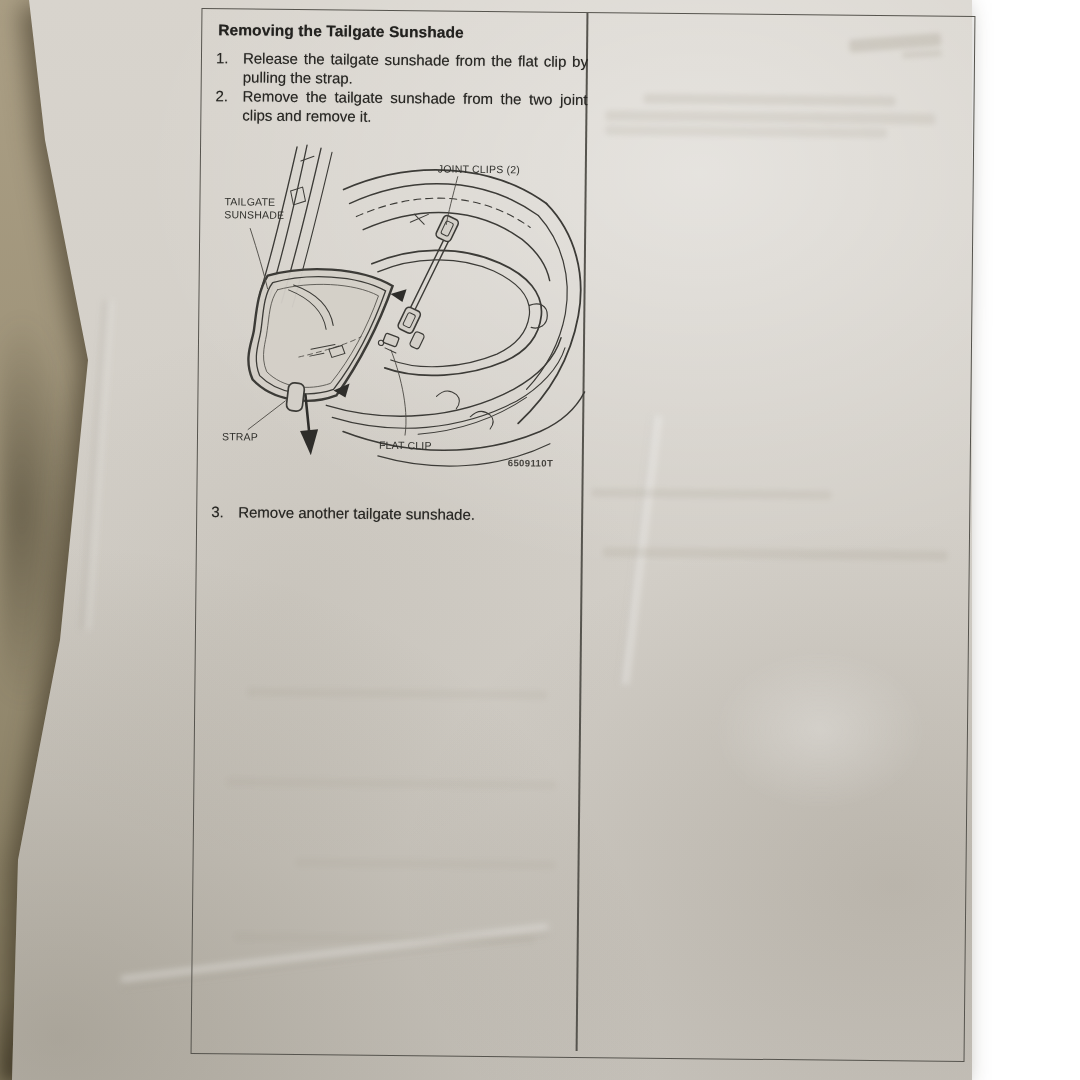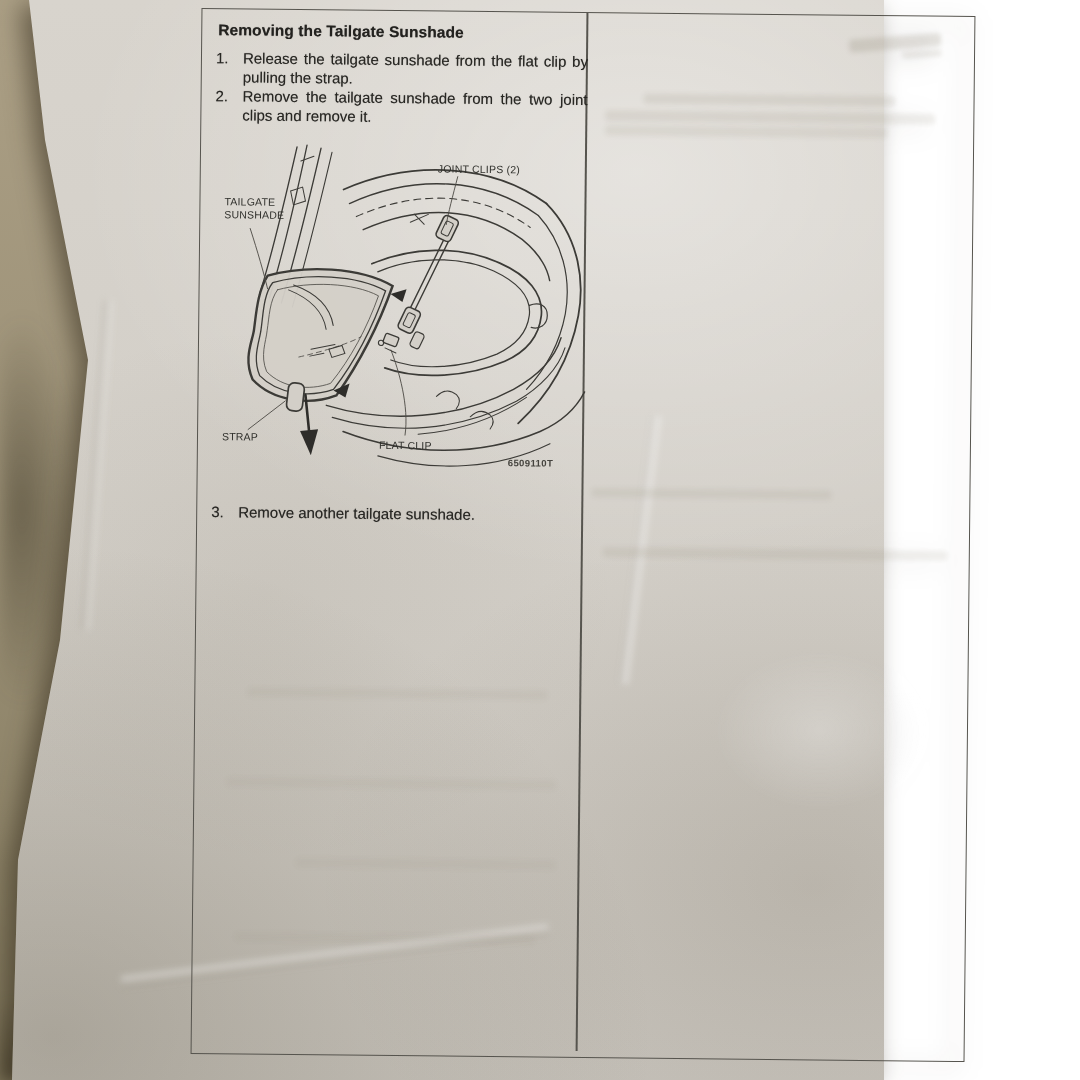--- a/index.html
+++ b/index.html
@@ -1,17 +1,17 @@
 <!DOCTYPE html>
 <html><head>
 <meta charset="utf-8">
 <style>
   html,body{margin:0;padding:0;width:1080px;height:1080px;overflow:hidden;
     font-family:"Liberation Sans",sans-serif;}
-  .photo{position:relative;width:884px;height:1080px;
+  .photo{position:relative;width:972px;height:1080px;
     background:linear-gradient(170deg,#ac a ,#9c9177);
     background:linear-gradient(175deg,#ab9f85 0%,#9c9177 42%,#8b8166 75%,#7c7359 100%);}
   .wall-shade{position:absolute;pointer-events:none;}
   .ws-left{left:0;top:230px;width:110px;height:560px;
     background:radial-gradient(70% 50% at 20% 50%,rgba(52,46,30,.45),rgba(52,46,30,0) 70%);
     filter:blur(8px);}
   .ws-right{right:0;top:0;width:46px;height:1080px;
     background:linear-gradient(90deg,rgba(60,52,36,0) 0%,rgba(60,52,36,.45) 55%,rgba(45,39,27,.55) 100%);}
   .ws-bl{left:0;top:960px;width:140px;height:120px;
     background:radial-gradient(80% 80% at 10% 90%,rgba(50,44,28,.4),rgba(50,44,28,0) 75%);filter:blur(6px);}

